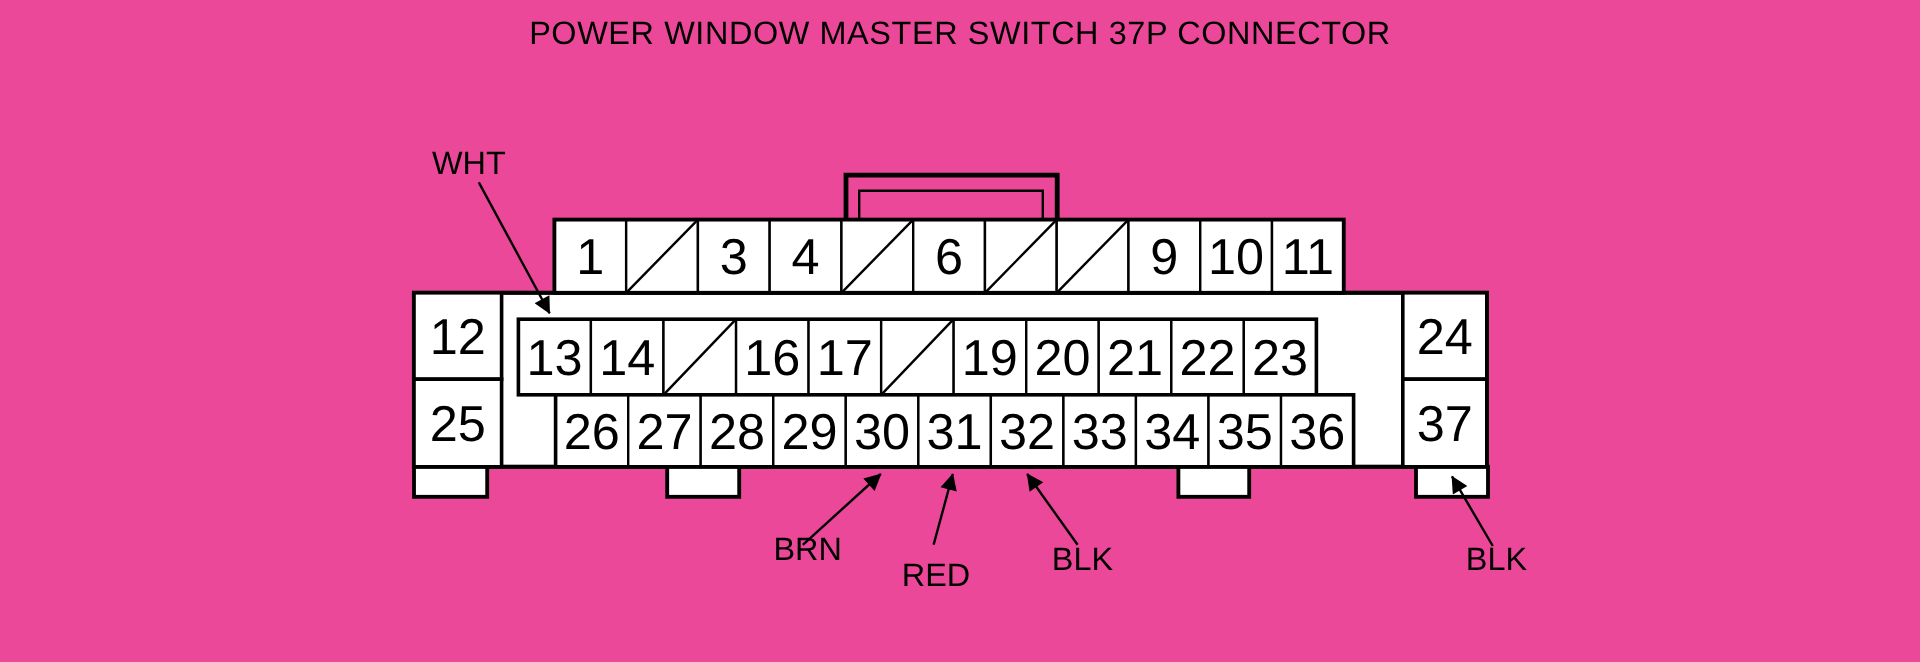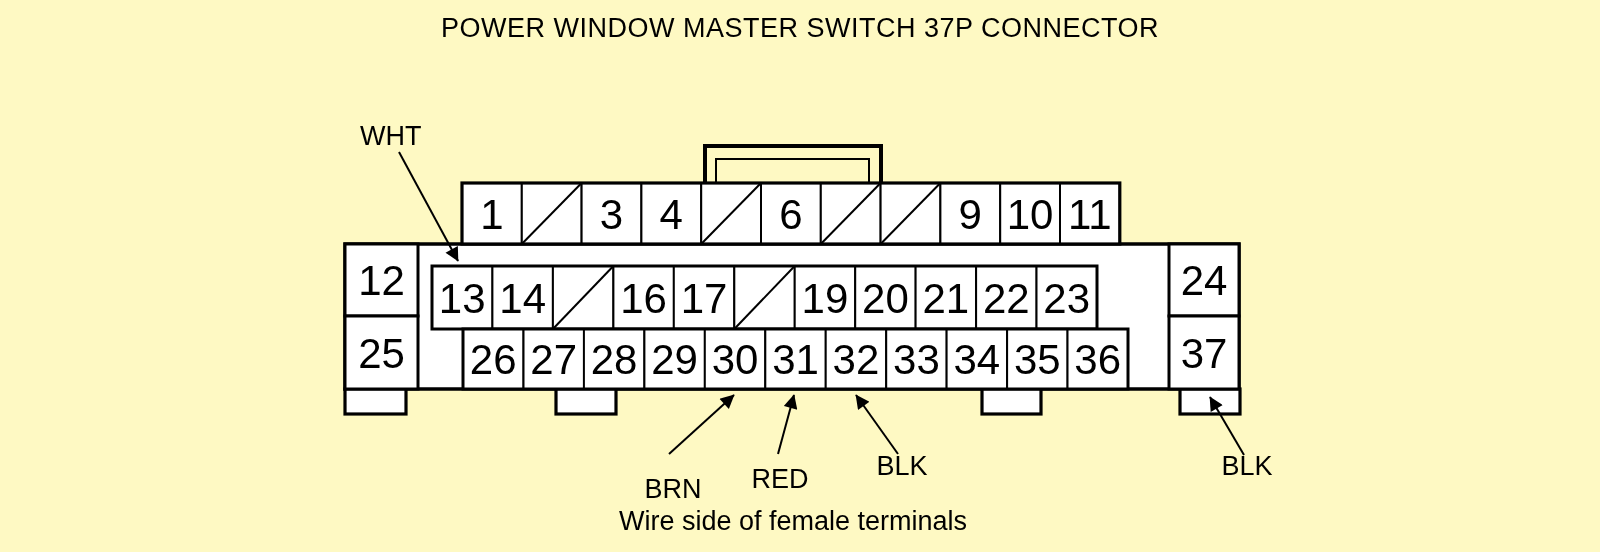--- a/index.html
+++ b/index.html
@@ -1,16 +1,16 @@
 <!DOCTYPE html>
 <html><head>
 <meta charset="utf-8">
 <style>
   html,body{margin:0;padding:0;background:#ffffff;}
-  .canvas{position:relative;width:1600px;height:552px;background:#fef9c3;
+  .canvas{position:relative;width:1600px;height:552px;background:#ec4899;
           font-family:"Liberation Sans",sans-serif;color:#000;overflow:hidden;}
   .lbl{position:absolute;font-size:27px;line-height:1.1;white-space:nowrap;color:#000;}
   .ctr{transform:translateX(-50%);}
   #title{position:absolute;left:0;right:0;top:14px;text-align:center;
          font-size:27px;letter-spacing:.5px;}
   svg{position:absolute;left:0;top:0;}
   svg text{font-family:"Liberation Sans",sans-serif;font-size:42px;fill:#000;}
 </style>
 </head>
 <body>
@@ -117,19 +117,18 @@
       </g>
 
     <line x1="399" y1="152" x2="458" y2="261" stroke="#000" stroke-width="2" marker-end="url(#ah)"></line>
     <line x1="669" y1="454" x2="734" y2="395" stroke="#000" stroke-width="2" marker-end="url(#ah)"></line>
     <line x1="778" y1="454" x2="794" y2="395" stroke="#000" stroke-width="2" marker-end="url(#ah)"></line>
     <line x1="898" y1="454" x2="856" y2="395" stroke="#000" stroke-width="2" marker-end="url(#ah)"></line>
     <line x1="1244" y1="455" x2="1210" y2="397" stroke="#000" stroke-width="2" marker-end="url(#ah)"></line>
   </svg>
 
   <div class="lbl" style="left:360px;top:122px;">WHT</div>
-  <div class="lbl ctr" style="left:673px;top:475px;">BRN</div>
+  <div class="lbl ctr" style="left:673px;top:444px;">BRN</div>
   <div class="lbl ctr" style="left:780px;top:465px;">RED</div>
   <div class="lbl ctr" style="left:902px;top:452px;">BLK</div>
   <div class="lbl ctr" style="left:1247px;top:452px;">BLK</div>
 
-  <div class="lbl ctr" style="left:793px;top:507px;">Wire side of female terminals</div>
 </div>
 
 </body></html>

